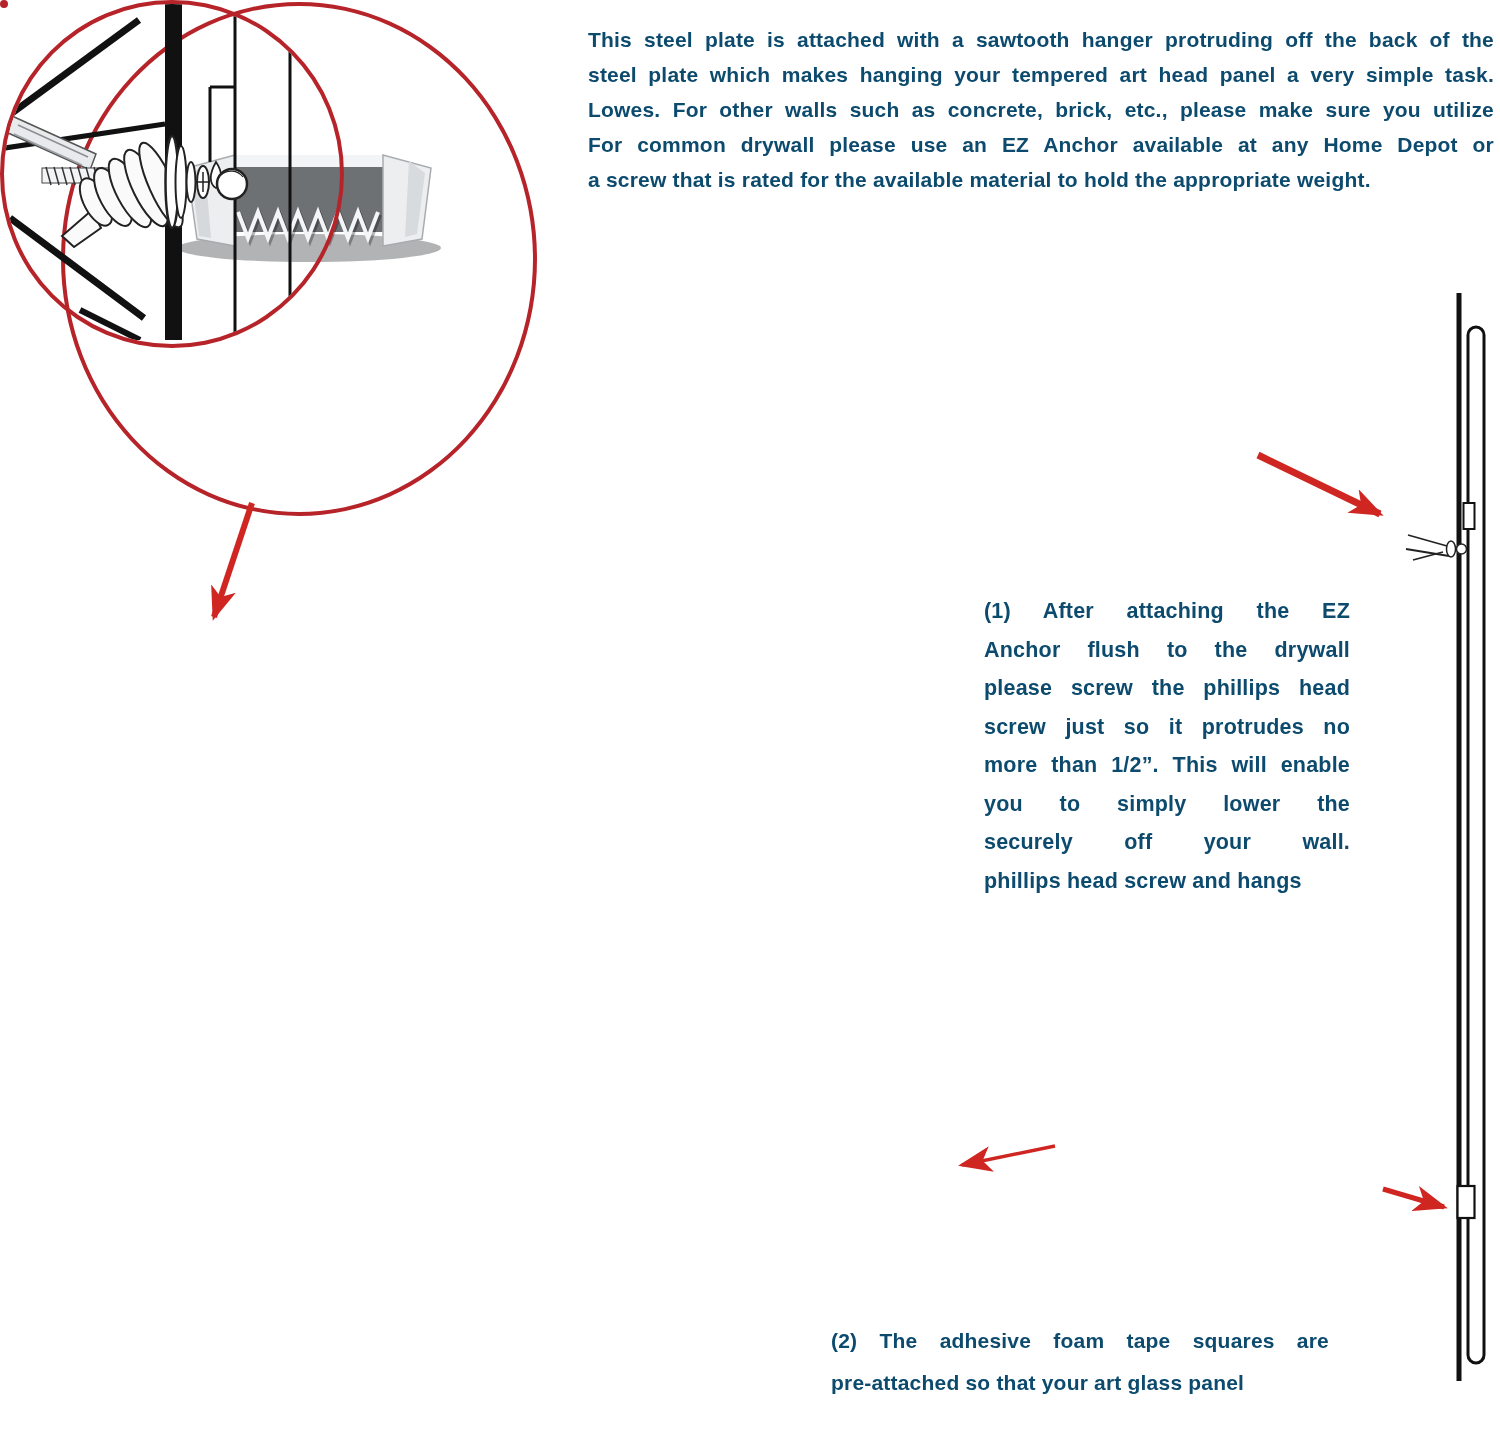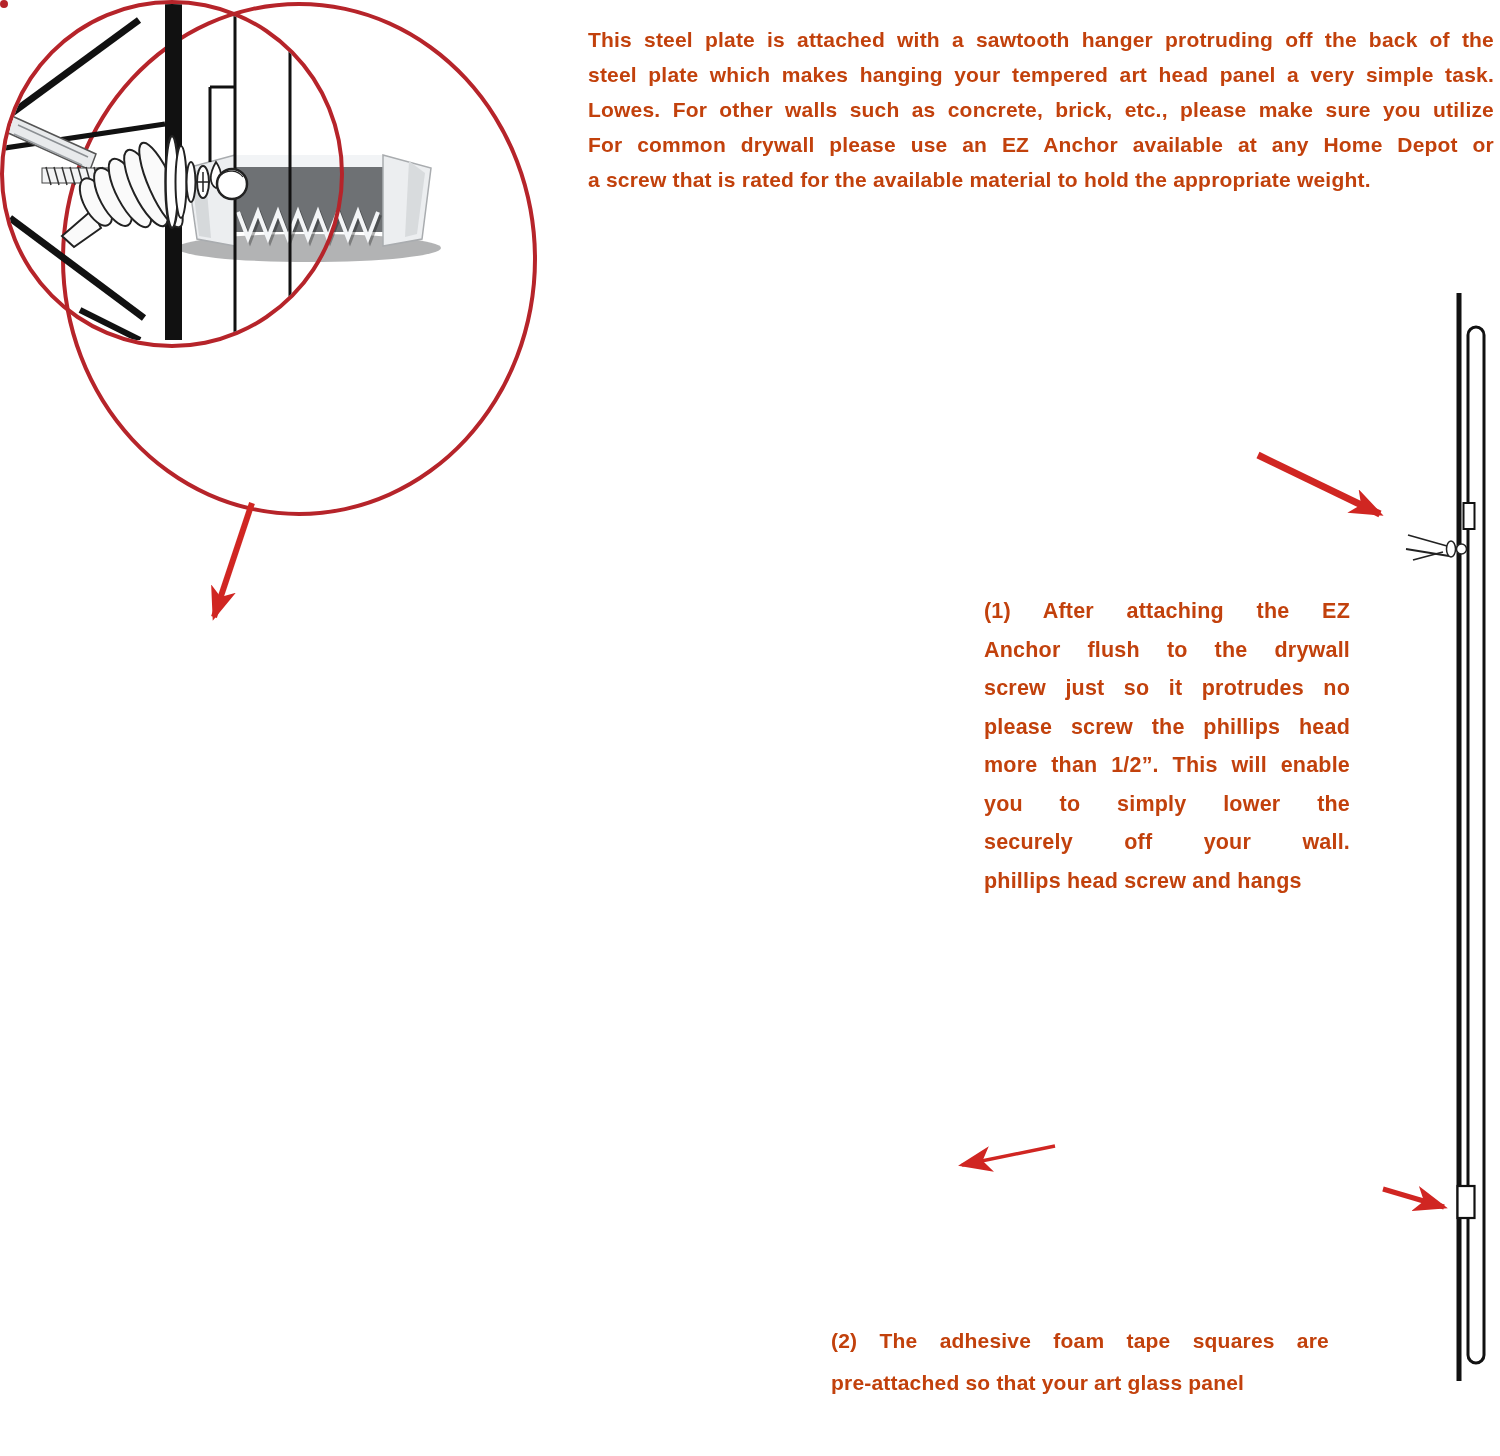--- a/index.html
+++ b/index.html
@@ -1,17 +1,17 @@
 <!DOCTYPE html>
 <html><head>
 <meta charset="utf-8">
 <style>
   html,body{margin:0;padding:0;background:#ffffff;}
   #sheet{position:relative;width:1500px;height:1456px;background:#fff;overflow:hidden;
-         font-family:"Liberation Sans",sans-serif;font-weight:700;color:#c2410c;}
+         font-family:"Liberation Sans",sans-serif;font-weight:700;color:#0c4a6e;}
   .abs{position:absolute;}
 
   
   .jline{text-align:justify;text-align-last:justify;}
   .jline:last-child{text-align-last:left;}
 
   #intro-par{left:588px;top:22px;width:906px;font-size:21px;line-height:35px;letter-spacing:.2px;}
   #step1-par{left:984px;top:592px;width:366px;font-size:21.5px;line-height:38.5px;letter-spacing:.2px;}
   #step2-par{left:831px;top:1320px;width:498px;font-size:21px;line-height:42px;letter-spacing:.2px;}
 
@@ -131,22 +131,22 @@
       <line x1="192" y1="178" x2="206" y2="178" stroke="#222" stroke-width="1.5"></line>
       <path d="M212,158 C205,170 205,180 212,184 C219,180 219,168 212,158 Z" fill="#fff" stroke="#222" stroke-width="1.8"></path>
       <circle cx="228" cy="180" r="15" fill="#fff" stroke="#222" stroke-width="2.5"></circle>
       <path d="M217,171 A15 15 0 0 1 239,173" fill="none" stroke="#222" stroke-width="1.2"></path>
     </svg>
   </div>
 
   <div class="abs" id="step1-par">
       <div class="jline">(1) After attaching the EZ</div>
       <div class="jline">Anchor flush to the drywall</div>
+      <div class="jline">please screw the phillips head</div>
       <div class="jline">screw just so it protrudes no</div>
-      <div class="jline">please screw the phillips head</div>
       <div class="jline">more than 1/2”. This will enable</div>
       <div class="jline">you to simply lower the</div>
       <div class="jline">securely off your wall.</div>
       <div class="jline">phillips head screw and hangs</div>
     </div>
 
   <div class="abs" id="panel">
     <div class="abs plate" id="plate-left"></div>
     <div class="abs plate" id="plate-right"></div>
 

